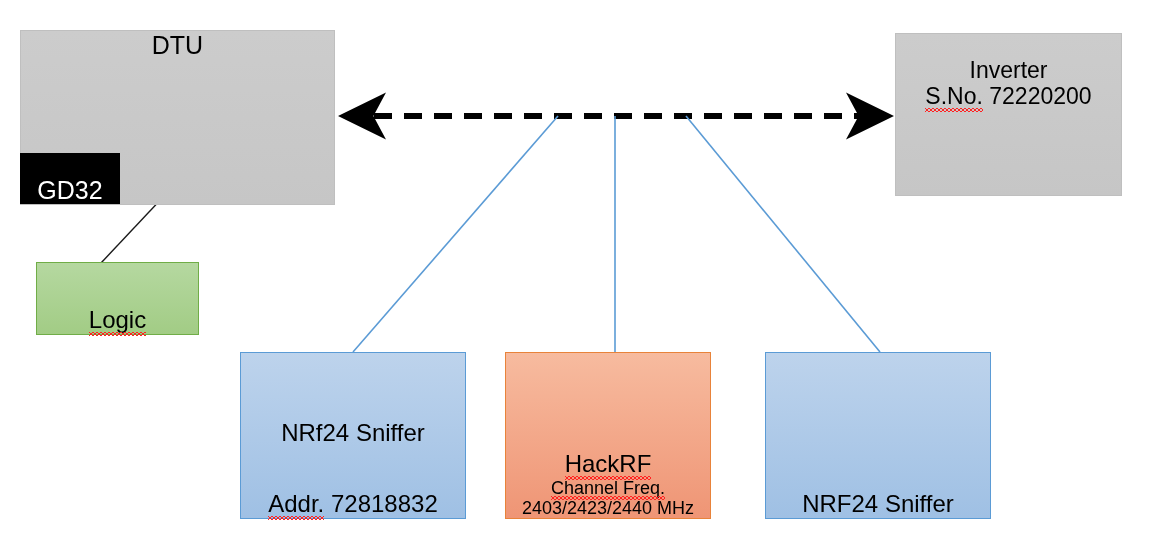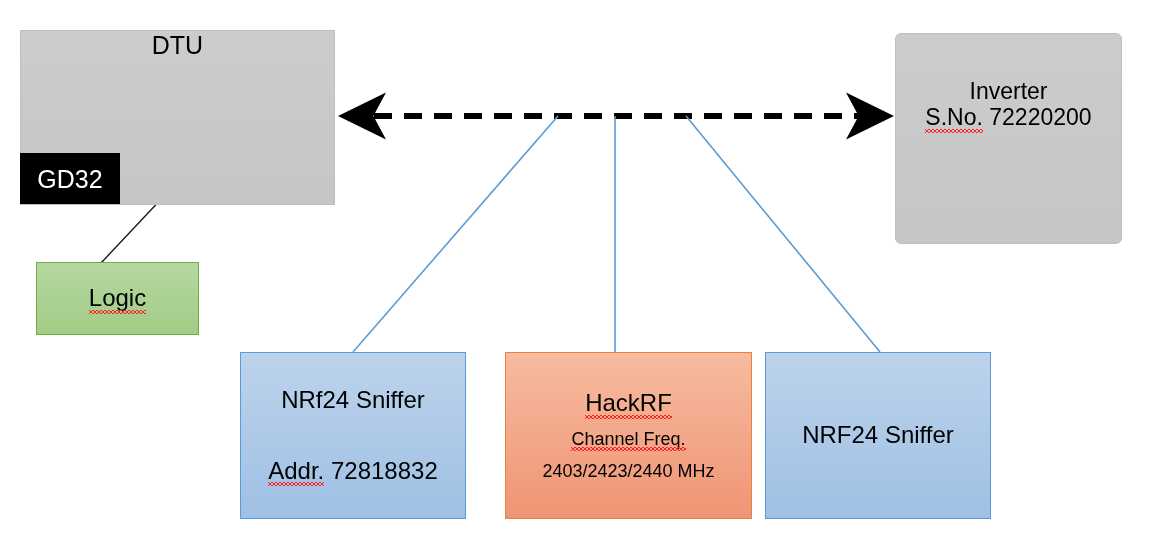--- a/index.html
+++ b/index.html
@@ -16,41 +16,40 @@
     height: 543px;
     background: #ffffff;
     overflow: hidden;
   }
   .box {
     position: absolute;
     box-sizing: border-box;
     display: flex;
     flex-direction: column;
     align-items: center;
-    justify-content: center;
+    justify-content: flex-end;
     text-align: center;
     color: #000000;
     line-height: 1.12;
   }
   
   .grey-box {
     background: linear-gradient(180deg, #cccccc 0%, #c6c6c6 100%);
     border: 1px solid #bfbfbf;
   }
   #dtu-box {
     left: 20px; top: 30px; width: 315px; height: 175px;
     font-size: 25px;
     justify-content: flex-start;
   }
   #inverter-box {
-    left: 895px; top: 33px; width: 227px; height: 211px;
+    left: 895px; top: 33px; width: 227px; height: 163px;
     font-size: 23px;
     justify-content: flex-start;
-    padding-top: 45px;
-    border-radius: 6px;
+    padding-top: 24px;
   }
   
   .chip-box {
     background: #000000;
     color: #ffffff;
     font-size: 25px;
     border: 0;
   }
   #gd32-box { left: 20px; top: 153px; width: 100px; height: 51px; }
   #nrf-box  { left: 230px; top: 153px; width: 105px; height: 51px; }
@@ -66,24 +65,23 @@
   .blue-box {
     background: linear-gradient(180deg, #bdd3ec 0%, #9fc0e4 100%);
     border: 1px solid #5b9bd5;
     font-size: 24px;
     gap: 44px;
   }
   #sniffer-left  { left: 240px; top: 352px; width: 226px; height: 167px; }
   #sniffer-right { left: 765px; top: 352px; width: 226px; height: 167px; }
   
   #hackrf-box {
-    left: 505px; top: 352px; width: 247px; height: 167px;
+    left: 505px; top: 352px; width: 206px; height: 167px;
     background: linear-gradient(180deg, #f7bb9f 0%, #ef9575 100%);
     border: 1px solid #e8833a;
-    gap: 12px;
   }
   #hackrf-box .l1 { font-size: 24px; }
   #hackrf-box .l2 { font-size: 18px; }
   #hackrf-box .l3 { font-size: 18px; }
 
   .squiggle {
     position: relative;
     display: inline-block;
     white-space: pre;
   }

